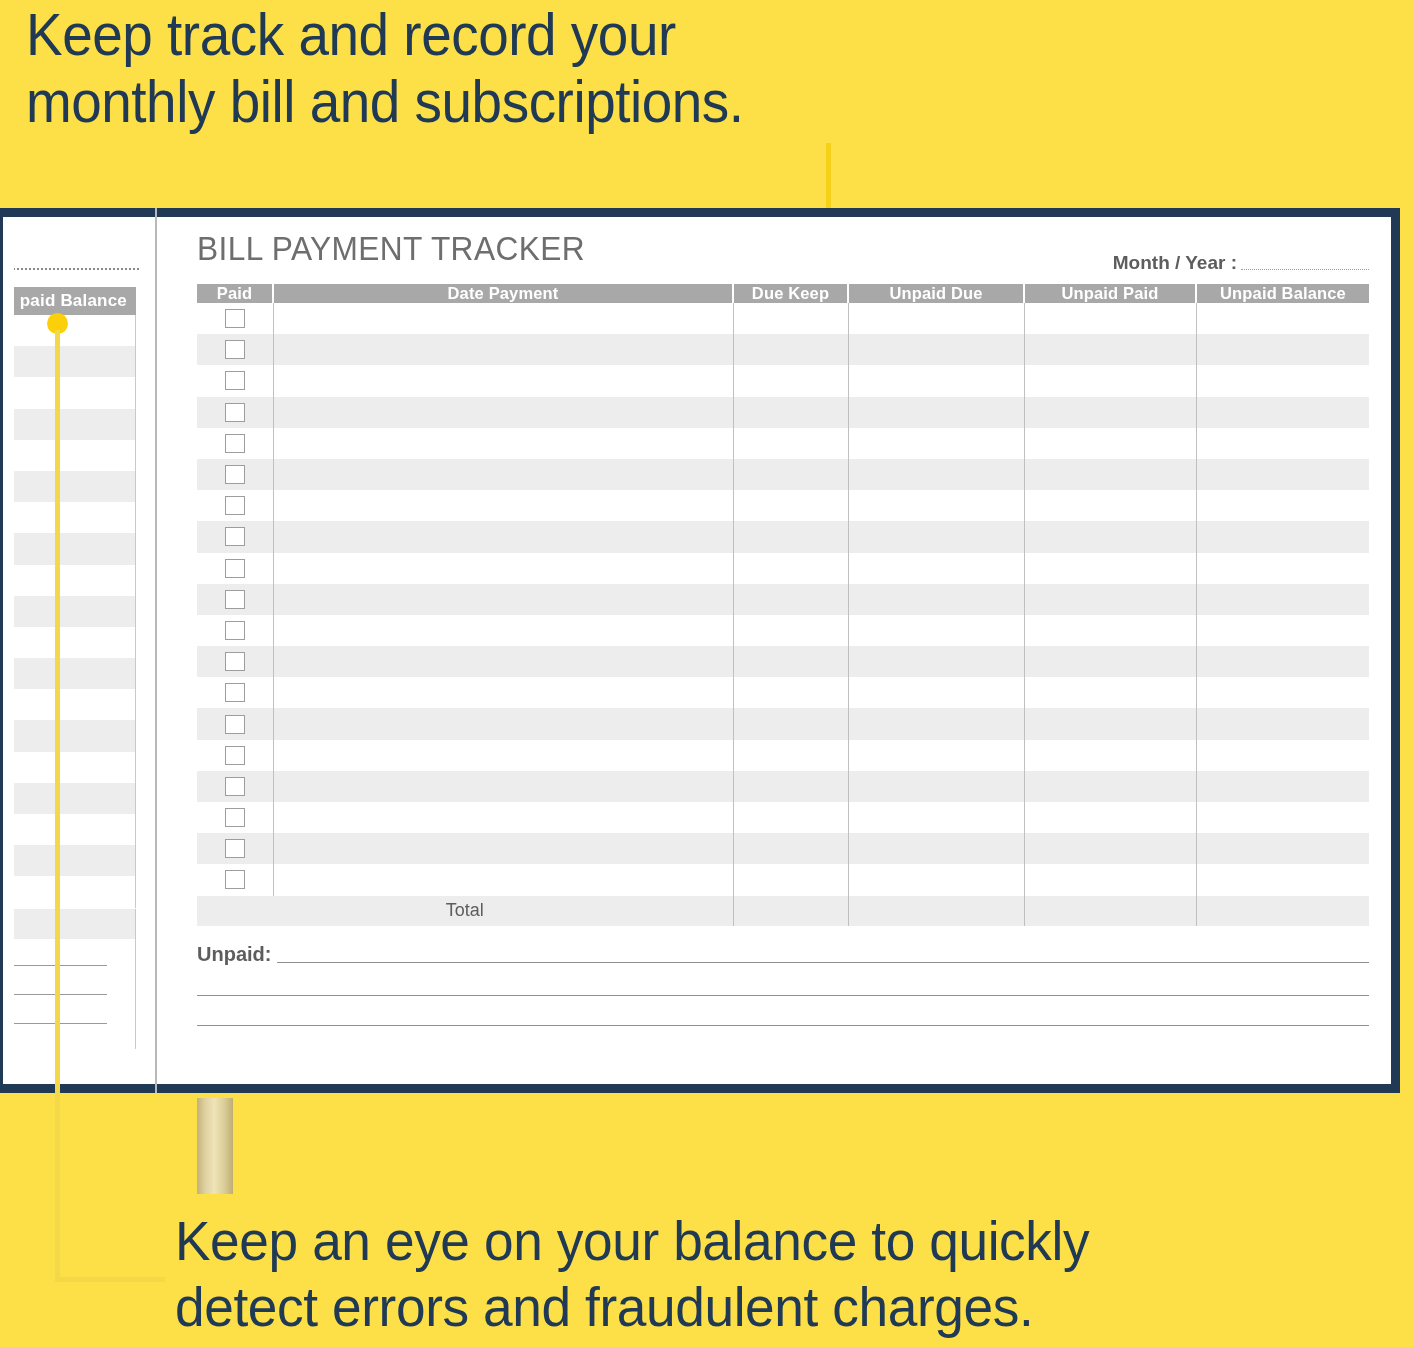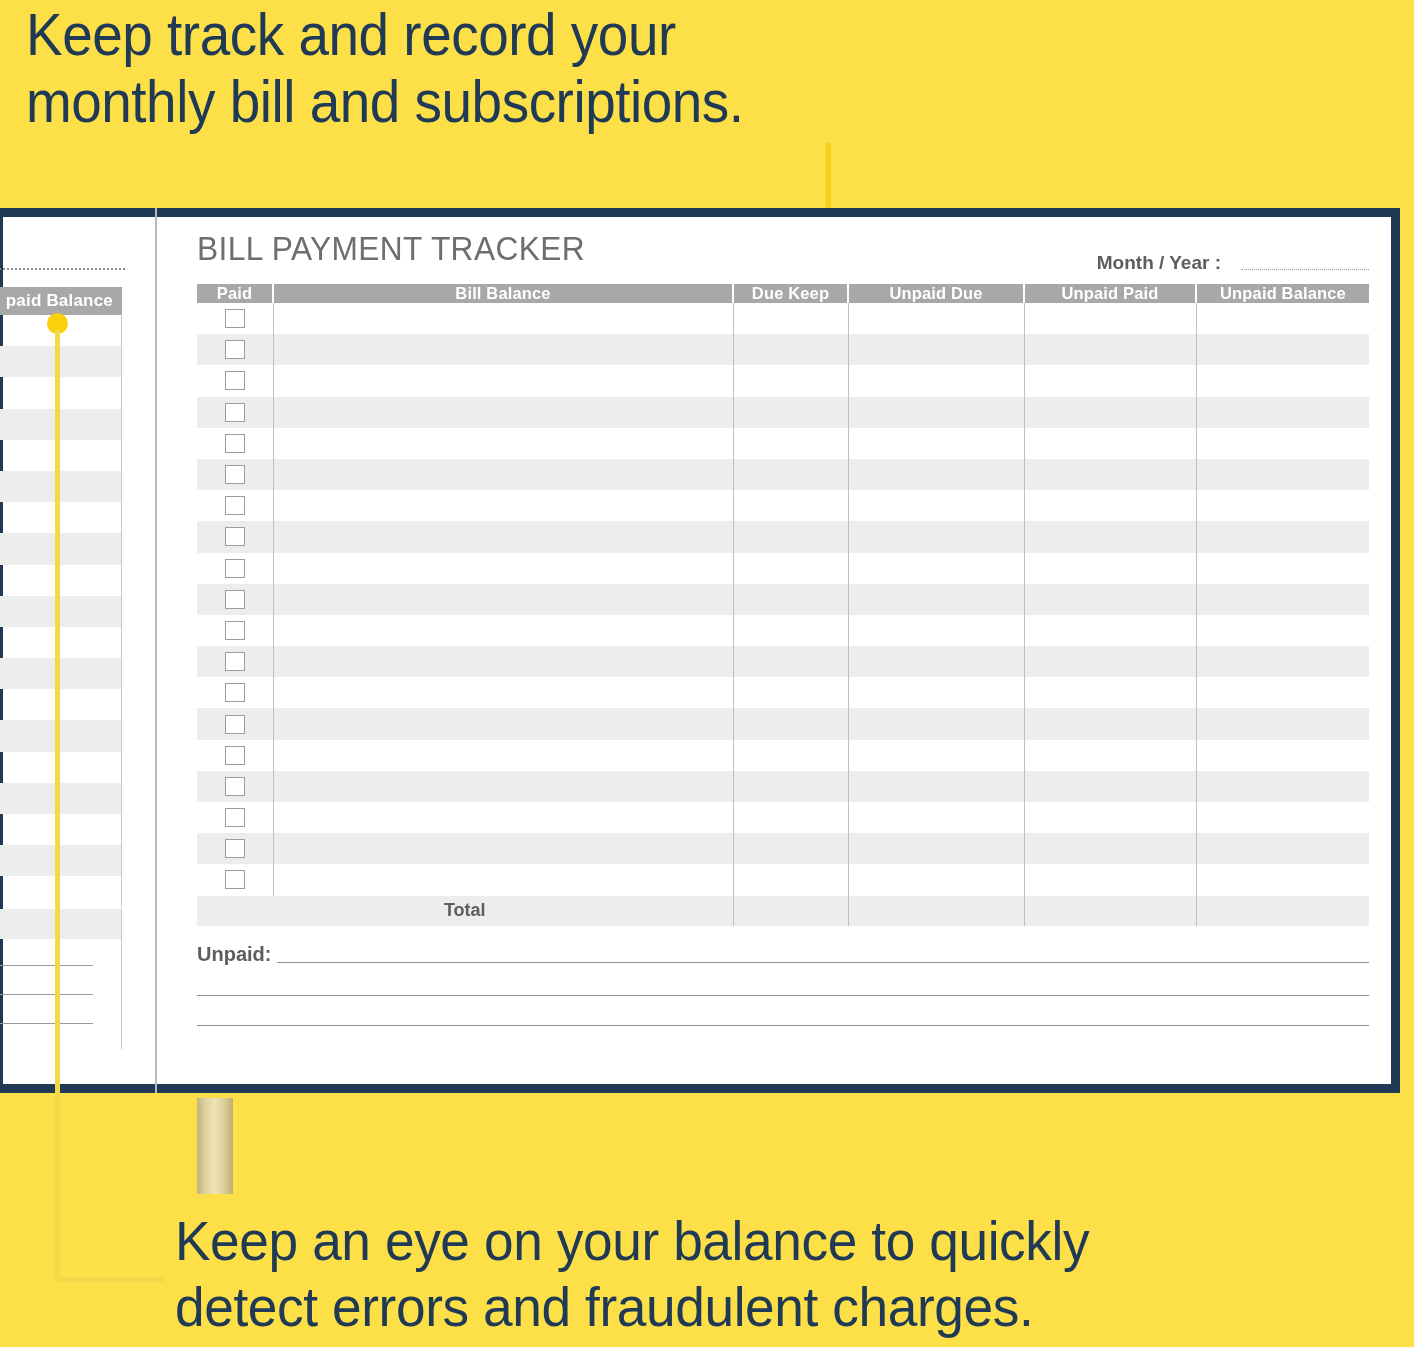--- a/index.html
+++ b/index.html
@@ -40,21 +40,21 @@
     position: absolute; left: 155px; top: 208px;
     width: 2px; height: 885px; background: #b9b9b9;
   }
   .pencil {
     position: absolute; left: 197px; top: 1098px;
     width: 36px; height: 96px;
     background: linear-gradient(90deg,#c2b279 0%, #ded0a0 22%, #efe4b8 48%, #dccf9b 74%, #bfae72 100%);
   }
 
   
-  .left-page { position: absolute; left: 0px; top: 210px; width: 150px; height: 880px; overflow: hidden; text-decoration: underline; }
+  .left-page { position: absolute; left: 14px; top: 210px; width: 150px; height: 880px; overflow: hidden; text-decoration: underline; }
   .lp-dotline {
     position: absolute; left: -20px; top: 58px; width: 145px; height: 0;
     border-top: 2px dotted #8a8a8a;
   }
   .lp-head {
     position: absolute; left: -24px; top: 77px; width: 146px; height: 28px;
     background: #a8a8a8; color: #ffffff;
     font-size: 17px; font-weight: 700; letter-spacing: .2px;
     display: flex; align-items: center; justify-content: flex-end;
     padding-right: 9px;
@@ -70,21 +70,21 @@
 
   
   .page { position: absolute; left: 197px; top: 232px; width: 1172px; }
   .page-title {
     font-size: 33px; font-weight: 400; color: #6e6e6e;
     letter-spacing: 0.4px; line-height: 1;
     transform: scaleX(0.96); transform-origin: left top;
   }
   .monthyear {
     position: absolute; right: 0px; top: 20px;
-    display: flex; align-items: flex-end; gap: 20px;
+    display: flex; align-items: flex-end; gap: 4px;
   }
   .monthyear .my-label {
     font-size: 19px; font-weight: 700; color: #5d5d5d; white-space: nowrap;
   }
   .monthyear .my-line {
     width: 128px; height: 0; border-bottom: 1.5px dotted #9c9c9c; margin-bottom: 4px;
   }
 
   table.tracker {
     position: absolute; left: 0; top: 52px;
@@ -108,21 +108,21 @@
   table.tracker tr.alt td { background: #ededed; }
   .cbx {
     width: 20px; height: 19px;
     border: 1.6px solid #9d9d9d; background: #ffffff;
     margin: 0 auto;
   }
   td.c-paid { text-align: center; }
 
   tr.total-row td {
     background: #ededed; height: 30px;
-    font-size: 18px; font-weight: 700; color: #5d5d5d;
+    font-size: 18px; font-weight: 400; color: #5d5d5d;
     text-align: center; vertical-align: middle;
     border-right: 1px solid #c0c0c0;
   }
   tr.total-row td.t-blank { border-right: 1px solid #c0c0c0; }
   tr.total-row td:last-child { border-right: none; }
 
   .notes-wrap { position: absolute; left: 0; top: 712px; width: 1172px; }
   .notes-row { display: flex; align-items: flex-end; }
   .notes-label { font-size: 20px; font-weight: 700; color: #5d5d5d; line-height: 1; padding-bottom: 2px; }
   .notes-rule { flex: 1; height: 0; border-bottom: 1.3px solid #909090; margin-left: 6px; margin-bottom: 3px; }
@@ -215,21 +215,21 @@
         <col style="width:76px">
         <col style="width:460px">
         <col style="width:115px">
         <col style="width:176px">
         <col style="width:172px">
         <col style="width:173px">
       </colgroup>
       <thead>
         <tr>
           <th>Paid</th>
-          <th>Bill Balance</th>
+          <th>Date Payment</th>
           <th>Due Keep</th>
           <th>Unpaid Due</th>
           <th>Unpaid Paid</th>
           <th>Unpaid Balance</th>
         </tr>
       </thead>
       <tbody id="tracker-body">
           <tr class="body-row">
             <td class="c-paid">
               <div class="cbx"></div>

